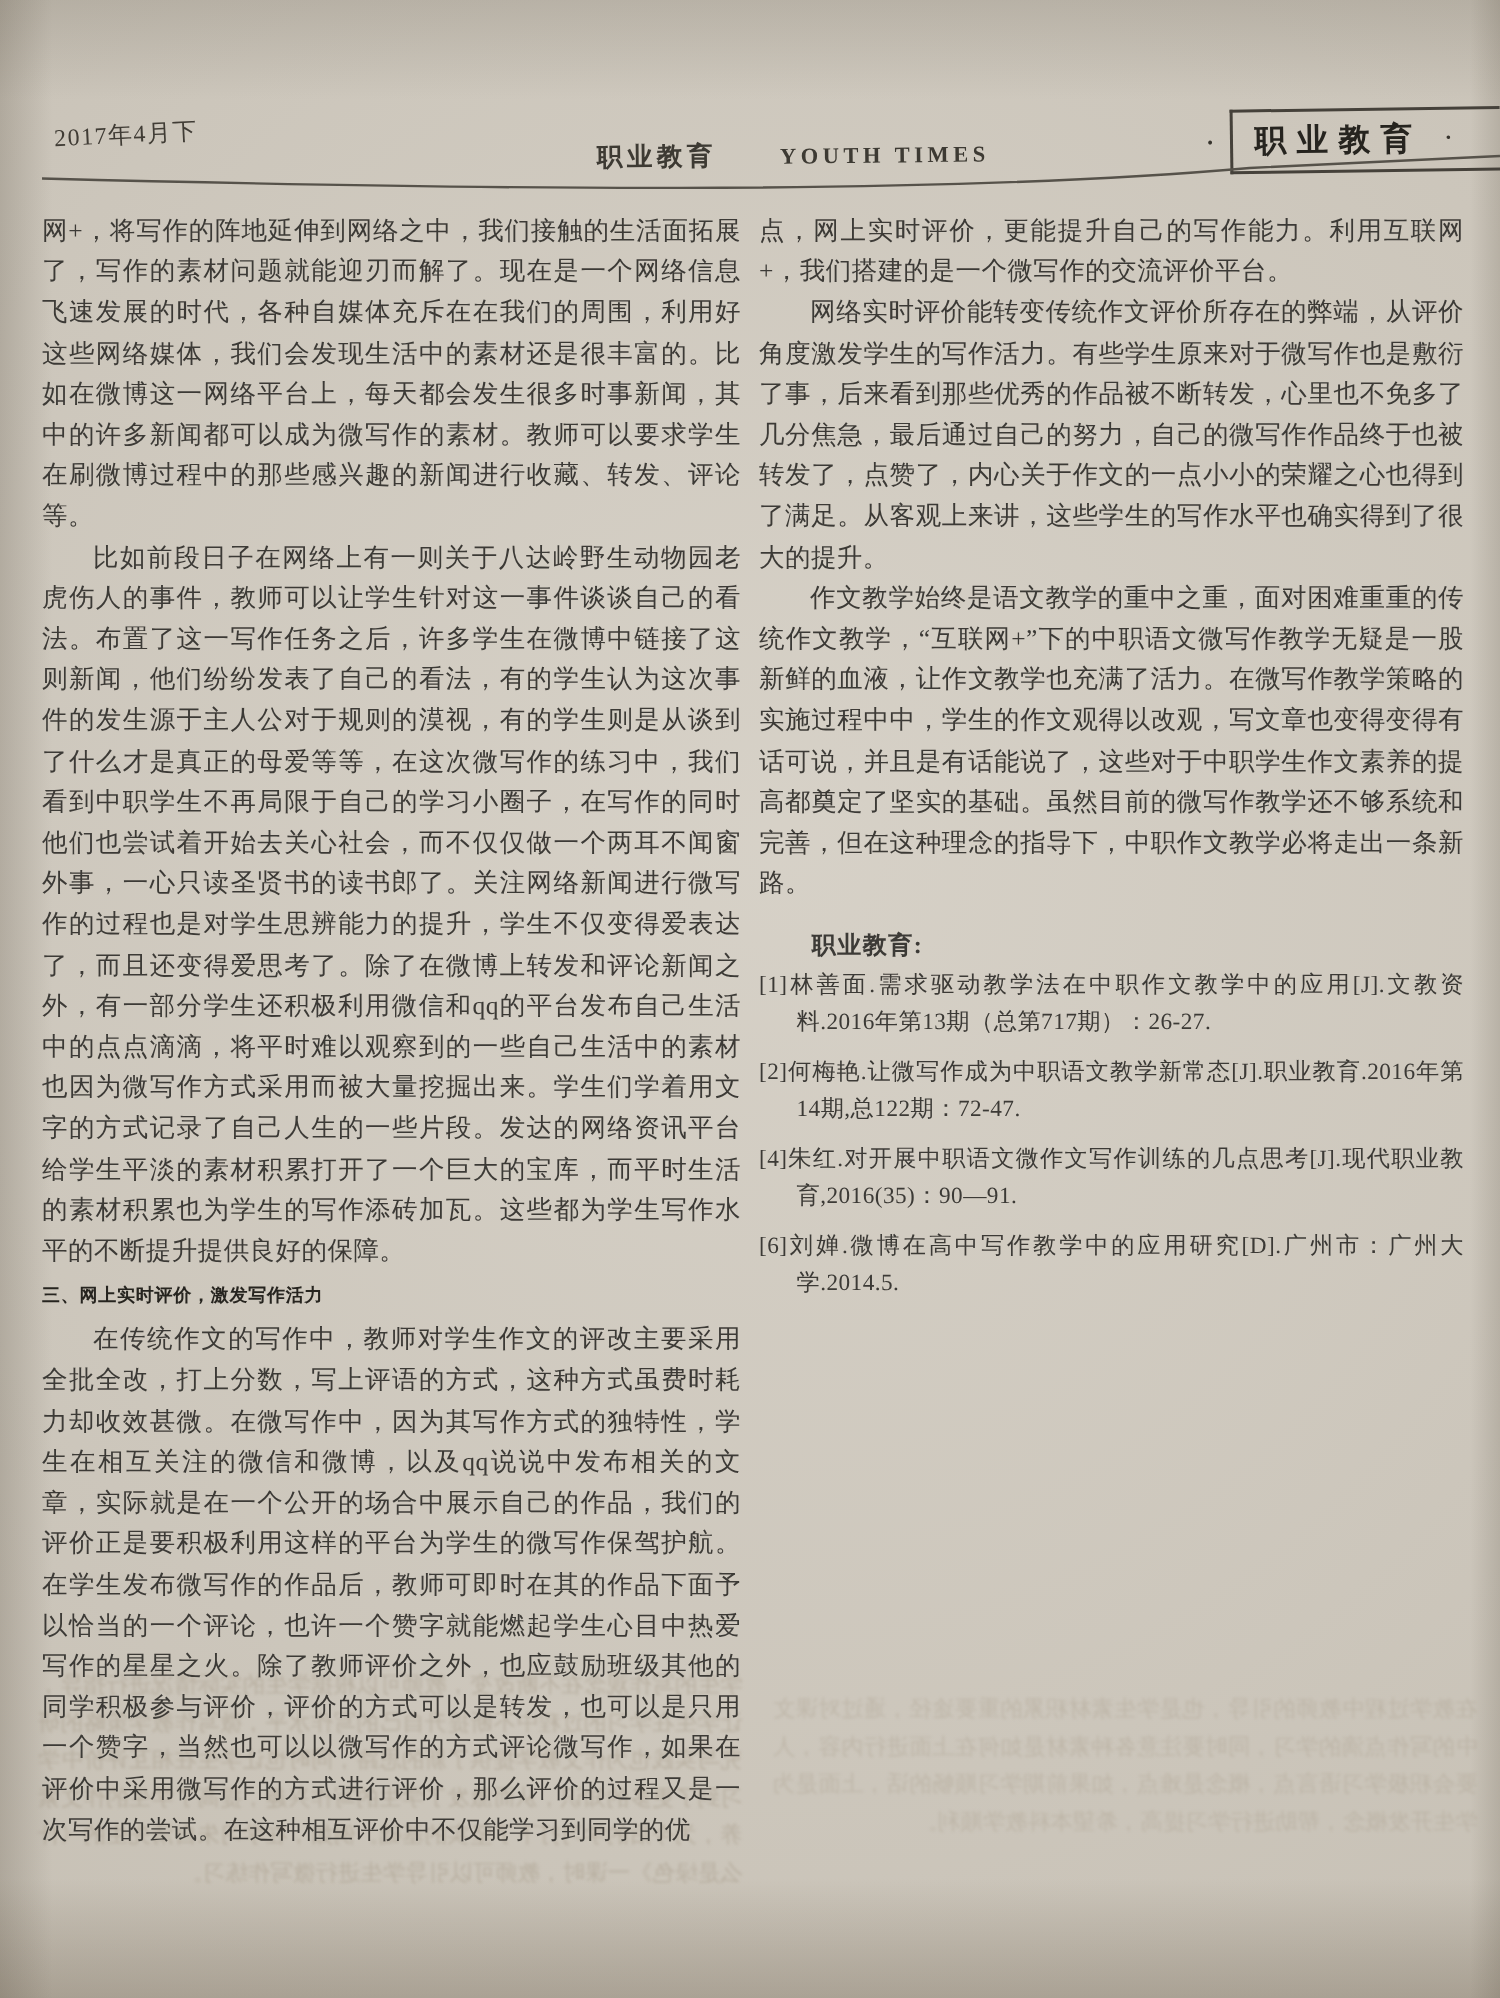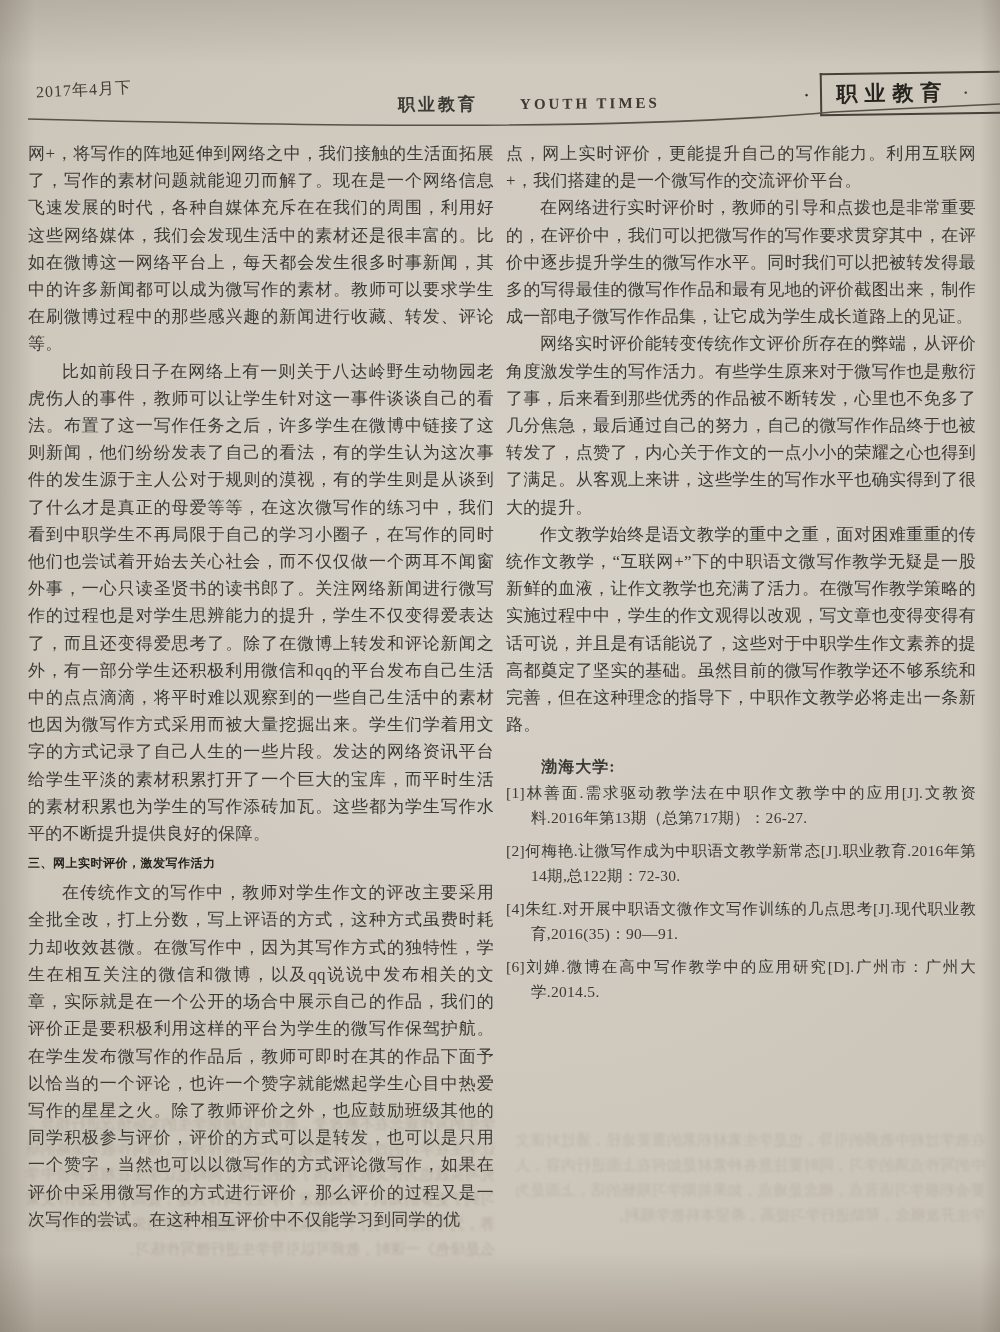--- a/index.html
+++ b/index.html
@@ -103,29 +103,28 @@
 
     <div class="col">
       <p>网+，将写作的阵地延伸到网络之中，我们接触的生活面拓展了，写作的素材问题就能迎刃而解了。现在是一个网络信息飞速发展的时代，各种自媒体充斥在在我们的周围，利用好这些网络媒体，我们会发现生活中的素材还是很丰富的。比如在微博这一网络平台上，每天都会发生很多时事新闻，其中的许多新闻都可以成为微写作的素材。教师可以要求学生在刷微博过程中的那些感兴趣的新闻进行收藏、转发、评论等。</p>
       <p class="ind">比如前段日子在网络上有一则关于八达岭野生动物园老虎伤人的事件，教师可以让学生针对这一事件谈谈自己的看法。布置了这一写作任务之后，许多学生在微博中链接了这则新闻，他们纷纷发表了自己的看法，有的学生认为这次事件的发生源于主人公对于规则的漠视，有的学生则是从谈到了什么才是真正的母爱等等，在这次微写作的练习中，我们看到中职学生不再局限于自己的学习小圈子，在写作的同时他们也尝试着开始去关心社会，而不仅仅做一个两耳不闻窗外事，一心只读圣贤书的读书郎了。关注网络新闻进行微写作的过程也是对学生思辨能力的提升，学生不仅变得爱表达了，而且还变得爱思考了。除了在微博上转发和评论新闻之外，有一部分学生还积极利用微信和qq的平台发布自己生活中的点点滴滴，将平时难以观察到的一些自己生活中的素材也因为微写作方式采用而被大量挖掘出来。学生们学着用文字的方式记录了自己人生的一些片段。发达的网络资讯平台给学生平淡的素材积累打开了一个巨大的宝库，而平时生活的素材积累也为学生的写作添砖加瓦。这些都为学生写作水平的不断提升提供良好的保障。</p>
       <h3>三、网上实时评价，激发写作活力</h3>
       <p class="ind">在传统作文的写作中，教师对学生作文的评改主要采用全批全改，打上分数，写上评语的方式，这种方式虽费时耗力却收效甚微。在微写作中，因为其写作方式的独特性，学生在相互关注的微信和微博，以及qq说说中发布相关的文章，实际就是在一个公开的场合中展示自己的作品，我们的评价正是要积极利用这样的平台为学生的微写作保驾护航。在学生发布微写作的作品后，教师可即时在其的作品下面予以恰当的一个评论，也许一个赞字就能燃起学生心目中热爱写作的星星之火。除了教师评价之外，也应鼓励班级其他的同学积极参与评价，评价的方式可以是转发，也可以是只用一个赞字，当然也可以以微写作的方式评论微写作，如果在评价中采用微写作的方式进行评价，那么评价的过程又是一次写作的尝试。在这种相互评价中不仅能学习到同学的优</p>
     </div>
 
     <div class="col">
       <p>点，网上实时评价，更能提升自己的写作能力。利用互联网+，我们搭建的是一个微写作的交流评价平台。</p>
-      <p class="ind">在网络进行实时评价时，教师的引导和点拨也是非常重要的，在评价中，我们可以把微写作的写作要求贯穿其中，在评价中逐步提升学生的微写作水平。同时我们可以把被转发得最多的写得最佳的微写作作品和最有见地的评价截图出来，制作成一部电子微写作作品集，让它成为学生成长道路上的见证。</p>
       <p class="ind">网络实时评价能转变传统作文评价所存在的弊端，从评价角度激发学生的写作活力。有些学生原来对于微写作也是敷衍了事，后来看到那些优秀的作品被不断转发，心里也不免多了几分焦急，最后通过自己的努力，自己的微写作作品终于也被转发了，点赞了，内心关于作文的一点小小的荣耀之心也得到了满足。从客观上来讲，这些学生的写作水平也确实得到了很大的提升。</p>
       <p class="ind">作文教学始终是语文教学的重中之重，面对困难重重的传统作文教学，“互联网+”下的中职语文微写作教学无疑是一股新鲜的血液，让作文教学也充满了活力。在微写作教学策略的实施过程中中，学生的作文观得以改观，写文章也变得变得有话可说，并且是有话能说了，这些对于中职学生作文素养的提高都奠定了坚实的基础。虽然目前的微写作教学还不够系统和完善，但在这种理念的指导下，中职作文教学必将走出一条新路。</p>
 
       <div class="refs">
-        <p class="refs-h">渤海大学:</p>
+        <p class="refs-h">职业教育:</p>
         <ol>
           <li>[1]林善面.需求驱动教学法在中职作文教学中的应用[J].文教资料.2016年第13期（总第717期）：26-27.</li>
-          <li>[2]何梅艳.让微写作成为中职语文教学新常态[J].职业教育.2016年第14期,总122期：72-30.</li>
+          <li>[2]何梅艳.让微写作成为中职语文教学新常态[J].职业教育.2016年第14期,总122期：72-47.</li>
           <li>[4]朱红.对开展中职语文微作文写作训练的几点思考[J].现代职业教育,2016(35)：90—91.</li>
           <li>[6]刘婵.微博在高中写作教学中的应用研究[D].广州市：广州大学.2014.5.</li>
         </ol>
       </div>
     </div>
 
   </div>
 </div>
 
 </body></html>

